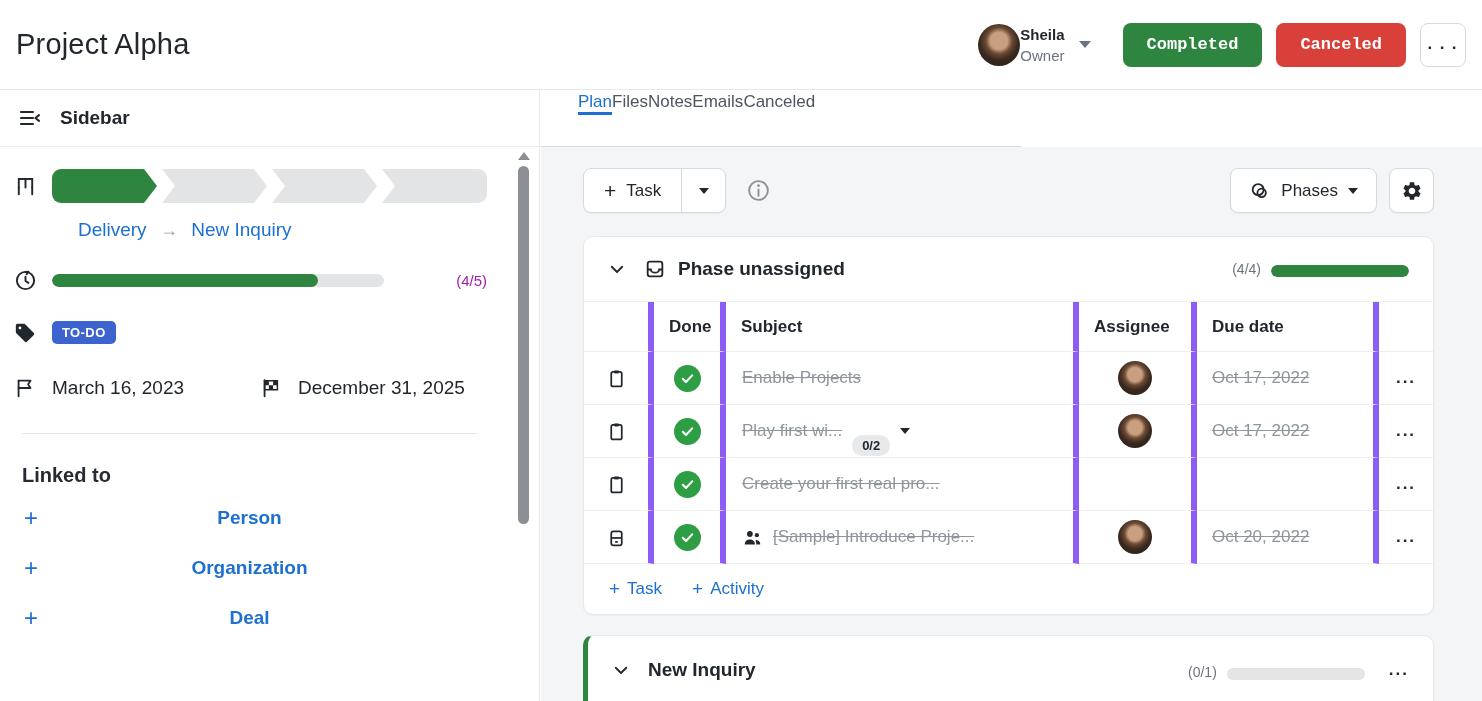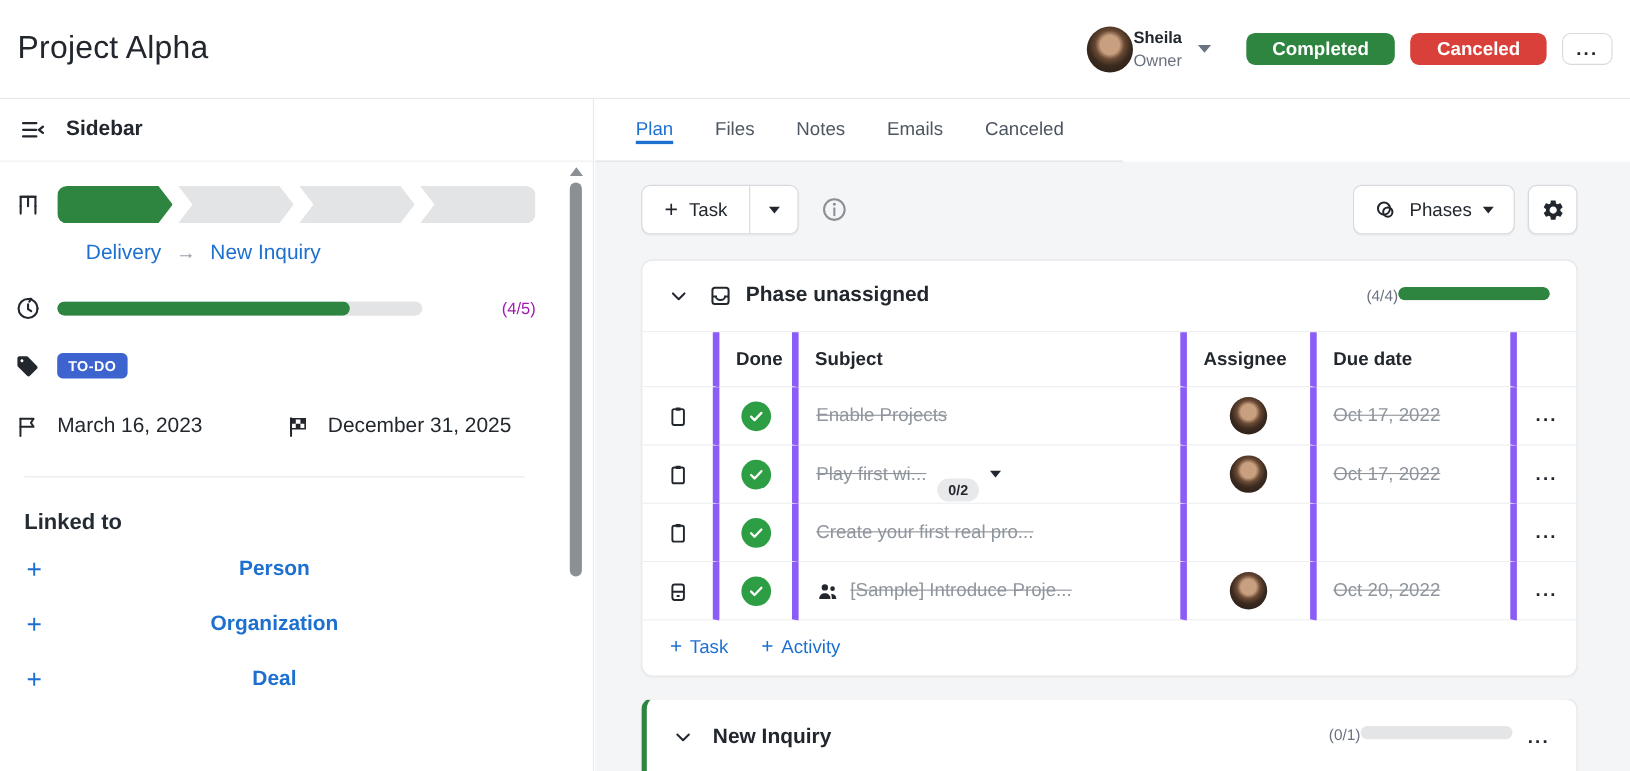--- a/index.html
+++ b/index.html
@@ -12,21 +12,21 @@
             border-bottom:1px solid #e7e8ea; display:flex; align-items:center; padding:0 16px; }
   .page-title { font-size:29px; font-weight:500; color:#22272e; letter-spacing:.2px; }
   .hdr-right { margin-left:auto; display:flex; align-items:center; gap:14px; }
   .owner-group { display:flex; align-items:center; margin-right:18px; cursor:pointer; }
   .avatar { width:42px; height:42px; border-radius:50%;
             background:radial-gradient(circle at 50% 40%, #c9a07f 0%, #c9a07f 26%, #6b4a35 40%, #3a2a1f 58%, #241a12 100%); }
   .owner-name { font-size:15px; font-weight:700; color:#22272e; line-height:1.45; }
   .owner-role { font-size:15px; color:#6b7280; line-height:1.3; }
   .caret { width:0; height:0; border-left:6px solid transparent; border-right:6px solid transparent;
            border-top:7px solid #6b7280; margin-left:14px; }
-  .btn { border:none; border-radius:8px; height:29px; font-family:Liberation Sans, sans-serif; font-size:17px; font-weight:700;
+  .btn { border:none; border-radius:8px; height:44px; font-family:Liberation Mono, monospace; font-size:17px; font-weight:700;
          cursor:pointer; padding:0 24px; }
   .btn-green { background:#2e8540; color:#fff; }
   .btn-red { background:#d9403a; color:#fff; }
   .btn-more { background:#fff; border:1px solid #d6d9dd; color:#22272e; width:46px; padding:0;
               font-size:16px; letter-spacing:1px; border-radius:8px; }
 
   
   .sidebar { position:absolute; top:90px; left:0; width:540px; height:611px; background:#fff;
              border-right:1px solid #e7e8ea; }
   .sb-hdr { height:57px; display:flex; align-items:center; gap:18px; padding:0 18px;
@@ -73,21 +73,21 @@
                   text-align:center; font-size:19px; font-weight:700; color:#1d70cf; cursor:pointer; }
 
   
   .sb-scroll { position:absolute; top:58px; right:9px; width:13px; bottom:0; }
   .sb-scroll-up { width:0; height:0; margin:4px auto 0; border-left:6px solid transparent;
                   border-right:6px solid transparent; border-bottom:8px solid #8c9094; }
   .sb-thumb { width:11px; height:358px; margin:6px auto 0; background:#8c9094; border-radius:6px; }
 
   
   .main { position:absolute; top:90px; left:541px; width:941px; height:611px; background:#f4f5f6; overflow:hidden; }
-  .tabbar { height:57px; background:#fff; display:flex; align-items:center; gap:38px; padding-left:37px;
+  .tabbar { height:57px; background:#fff; display:flex; align-items:flex-start; padding-left:37px;
             position:relative; }
   .tabbar:after { content:""; position:absolute; left:0; bottom:0; width:480px; border-bottom:1px solid #dadde0; }
   .tab { display:flex; align-items:center; font-size:17px; color:#4d5560; cursor:pointer;
          border-bottom:3px solid transparent; padding-top:2px; }
   .tab.active { color:#1d70cf; border-bottom-color:#1d70cf; font-weight:400; }
 
   .content { padding:21px 48px 0 42px; }
   .toolbar { display:flex; align-items:center; }
   .split-btn { display:flex; background:#fff; border:1px solid #d6d9dd; border-radius:8px; height:45px;
                box-shadow:0 1px 1px rgba(0,0,0,.04); overflow:hidden; }
@@ -106,21 +106,21 @@
   .gear-btn { width:45px; height:45px; background:#fff; border:1px solid #d6d9dd; border-radius:8px;
               display:flex; align-items:center; justify-content:center; cursor:pointer;
               box-shadow:0 1px 1px rgba(0,0,0,.04); }
 
   
   .card { background:#fff; border:1px solid #e7e8ea; border-radius:10px; margin-top:23px;
           box-shadow:0 1px 2px rgba(0,0,0,.04); }
   .card-hdr { height:64px; display:flex; align-items:center; padding:0 24px; }
   .chev { display:flex; cursor:pointer; margin-right:18px; }
   .card-title { font-size:19px; font-weight:700; color:#22272e; display:flex; align-items:center; gap:12px; }
-  .hdr-stats { margin-left:auto; display:flex; align-items:flex-start; }
+  .hdr-stats { margin-left:auto; display:flex; align-items:flex-end; gap:10px; }
   .count { font-size:14px; color:#6b7280; }
   .hdr-bar { width:138px; height:12px; border-radius:6px; background:#e3e5e6; overflow:hidden; }
   .hdr-bar .bar-fill { border-radius:6px; }
   .dots { font-size:17px; font-weight:700; letter-spacing:2px; color:#22272e; cursor:pointer; }
 
   .grid { display:grid; grid-template-columns:70px 72px 353px 118px 182px 54px;
           border-top:1px solid #eceef0; }
   .cell { border-right:6px solid #8b5cf6; border-bottom:1px solid #eceef0; display:flex; align-items:center;
           min-height:53px; overflow:hidden; }
   .cell.lastcol { border-right:none; justify-content:center; }

